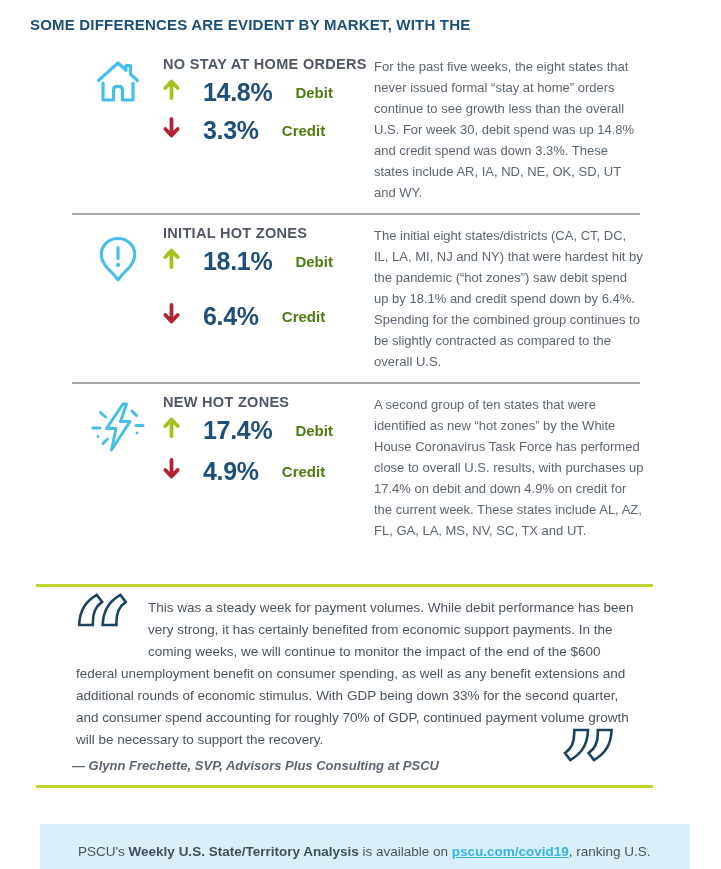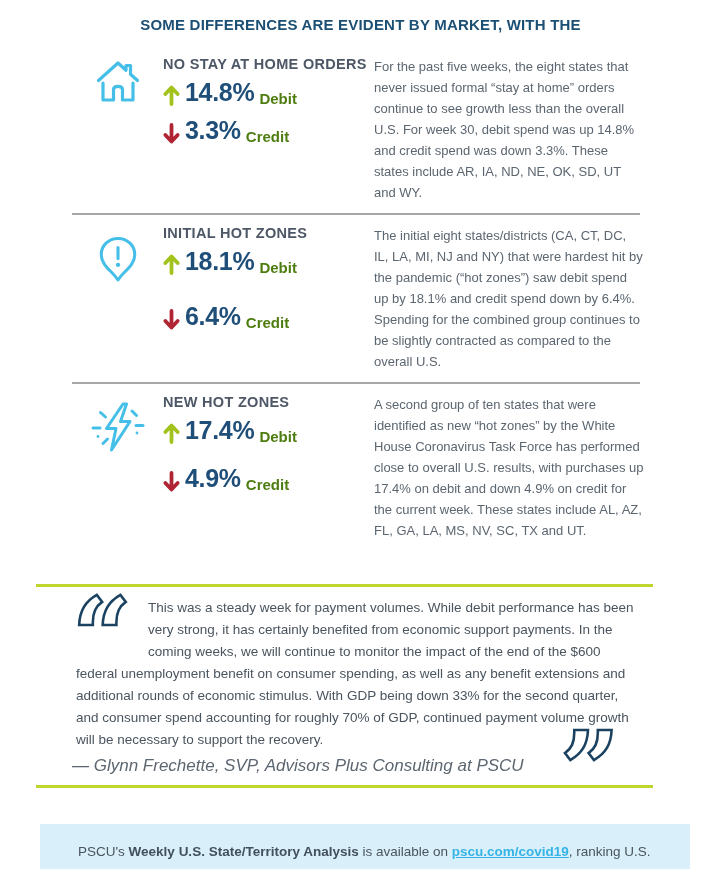--- a/index.html
+++ b/index.html
@@ -4,48 +4,48 @@
 <style>
   * { box-sizing: border-box; }
   html,body { margin:0; padding:0; }
   body {
     width:721px; height:869px; overflow:hidden; background:#ffffff;
     font-family:"Liberation Sans", sans-serif; color:#4A545E;
   }
   .page { position:relative; width:721px; height:869px; }
 
   .title {
-    margin:14px 30px 0; text-align:center;
+    margin:14px 30px 0; text-align:left;
     color:#1B4F74; font-size:15px; font-weight:700; line-height:1.45; letter-spacing:0.2px;
   }
 
   .sections { margin:10px 0 0 72px; width:576px; }
   .row { display:grid; grid-template-columns:91px 207px 278px; padding:6px 0 6px; }
   .sep { border:none; border-top:2px solid #A7A7A7; margin:0; width:568px; }
 
   .icon-cell { display:flex; justify-content:center; align-items:flex-start; padding-top:6px; }
   .stats-cell h2 {
     margin:4px 0 6px; font-size:14.5px; font-weight:700; color:#4D5766; letter-spacing:0.3px;
   }
-  .stat { display:flex; align-items:flex-end; gap:5px; margin:2px 0 9px; }
+  .stat { display:flex; align-items:flex-start; gap:23px; margin:2px 0 9px; }
   .stat .pct { font-size:25px; font-weight:700; color:#1F4E79; letter-spacing:-0.3px; }
   .stat .lbl { font-size:15px; font-weight:700; color:#4d7c0f; padding-top:6px; }
   .arrow { flex:0 0 auto; }
 
   .desc-cell p { margin:4px; font-size:13px; line-height:21px; color:#5C6670; }
 
   .greenline { border:none; border-top:3px solid #C0D62F; margin:0 0 0 36px; width:617px; }
   .gl-top { margin-top:33px; }
   .gl-bottom { margin-top:8px; }
 
   .quote-block { position:relative; margin:10px 37px 0 72px; width:576px; }
   .quote-text { margin:4px; font-size:13.5px; line-height:22px; color:#4A545E; }
   .open-quote { float:left; width:62px; height:46px; margin:2px 14px 2px 0; }
   .close-quote { position:absolute; right:28px; bottom:-2px; width:62px; height:50px; }
-  .attribution { margin:2px 0 0; font-size:17px; font-style:italic; color:#5C6670; line-height:22px; }
+  .attribution { margin:2px 0 0; font-size:13px; font-style:italic; color:#5C6670; line-height:22px;font-weight:bold; }
 
   .footer-box {
     margin:36px 0 0 40px; width:650px; height:117px;
     background:#D9F0FA; padding:17px 38px 6px;
   }
   .footer-box p { margin:0 0 12px; font-size:13.5px; line-height:22px; color:#4A545E; }
   .footer-box b { font-weight:700; color:#42505C;text-align:right; }
   .footer-link { color:#35B4E5; text-decoration:underline; font-weight:700; cursor:pointer; }
 
   svg { overflow:visible; display:block; }
@@ -139,21 +139,21 @@
       </div>
       <div class="stats-cell">
         <h2>NEW HOT ZONES</h2>
         <div class="stat">
           <svg class="arrow" width="17" height="23" viewBox="0 0 18 24" fill="none" stroke="#A2C21C" stroke-width="4" stroke-linecap="round" stroke-linejoin="round">
               <path d="M9 21 V4.5 M2.5 10.5 L9 3.5 L15.5 10.5"></path>
             </svg>
           <span class="pct">17.4%</span>
           <span class="lbl">Debit</span>
         </div>
-        <div class="stat" style="margin-top:19px">
+        <div class="stat" style="margin-top:12px">
           <svg class="arrow" width="17" height="23" viewBox="0 0 18 24" fill="none" stroke="#B12433" stroke-width="4" stroke-linecap="round" stroke-linejoin="round">
               <path d="M9 3 V19.5 M2.5 13.5 L9 20.5 L15.5 13.5"></path>
             </svg>
           <span class="pct">4.9%</span>
           <span class="lbl">Credit</span>
         </div>
       </div>
       <div class="desc-cell">
         <p>A second group of ten states that were identified as new “hot zones” by the White House Coronavirus Task Force has performed close to overall U.S. results, with purchases up 17.4% on debit and down 4.9% on credit for the current week. These states include AL, AZ, FL, GA, LA, MS, NV, SC, TX and UT.</p>
       </div>

